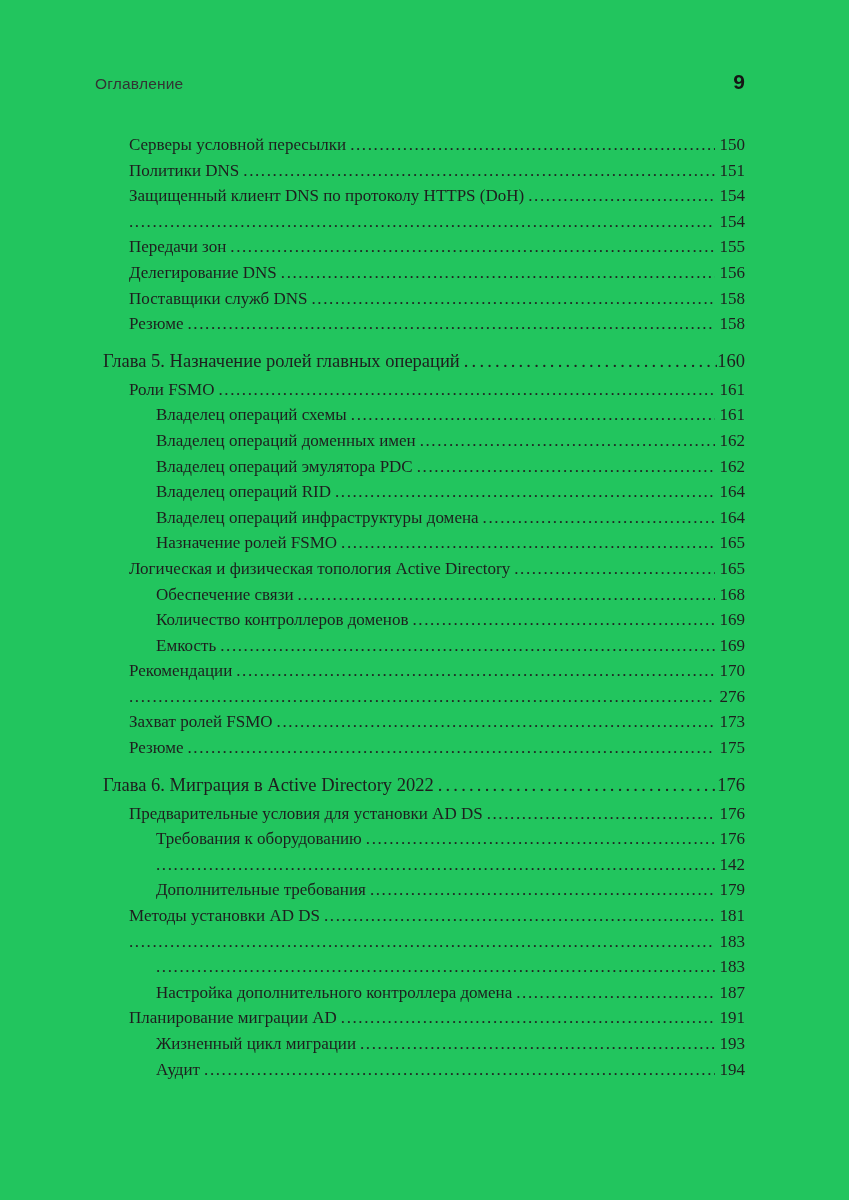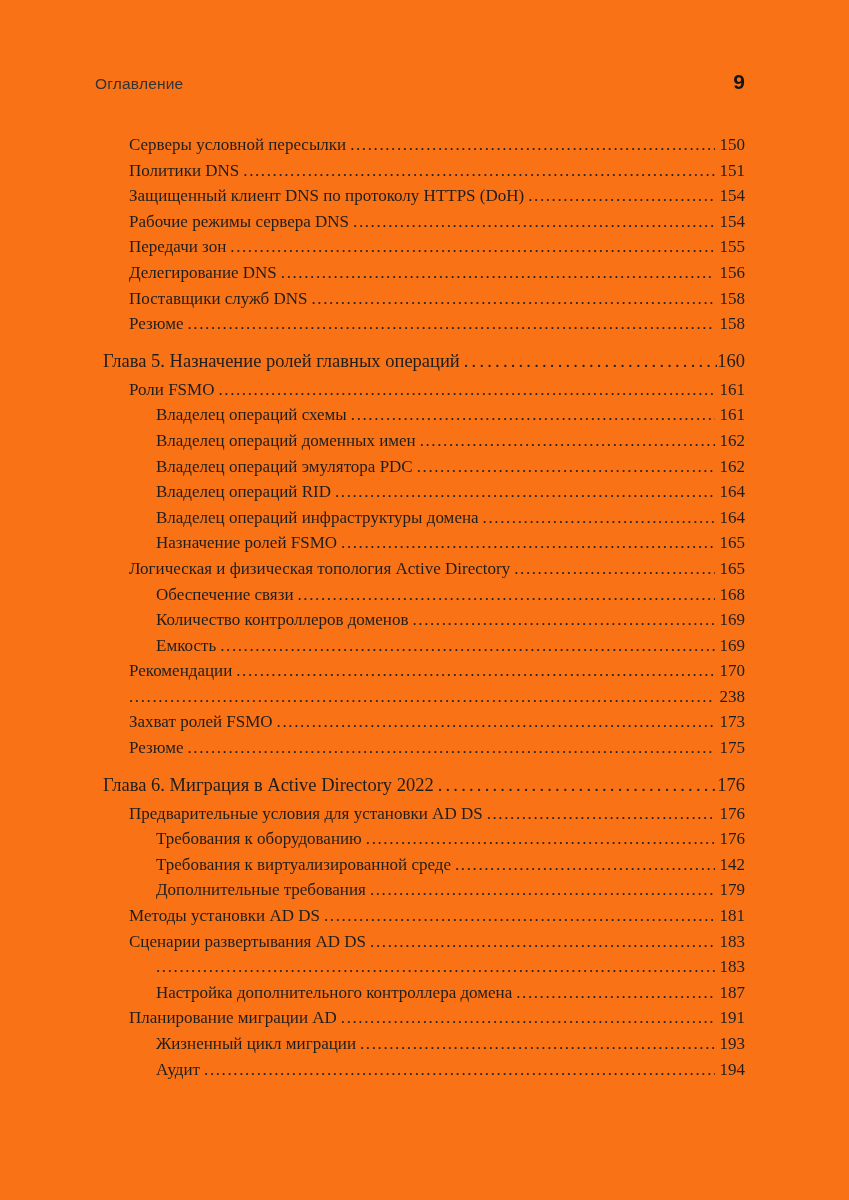--- a/index.html
+++ b/index.html
@@ -6,21 +6,21 @@
   html, body {
     width: 849px; height: 1200px;
     background: #ffffff;
     font-family: "Liberation Serif", serif;
     color: #1e1e1e;
     overflow: hidden;
   }
   .page {
     position: relative;
     width: 849px; height: 1200px;
-    background: #f97316;
+    background: #22c55e;
   }
   
   .running-head {
     position: absolute;
     left: 95px; right: 104px; top: 70px;
     display: flex;
     justify-content: space-between;
     align-items: baseline;
     font-family: "Liberation Sans", sans-serif;
   }
@@ -89,21 +89,20 @@
     <span class="label">Политики DNS</span>
     <span class="dots">................................................................................................................................................................................................................................................................................................................................................................................................................</span>
     <span class="pg">151</span>
   </div>
       <div class="row l1">
     <span class="label">Защищенный клиент DNS по протоколу HTTPS (DoH)</span>
     <span class="dots">................................................................................................................................................................................................................................................................................................................................................................................................................</span>
     <span class="pg">154</span>
   </div>
       <div class="row l1">
-    <span class="label">Рабочие режимы сервера DNS</span>
     <span class="dots">................................................................................................................................................................................................................................................................................................................................................................................................................</span>
     <span class="pg">154</span>
   </div>
       <div class="row l1">
     <span class="label">Передачи зон</span>
     <span class="dots">................................................................................................................................................................................................................................................................................................................................................................................................................</span>
     <span class="pg">155</span>
   </div>
       <div class="row l1">
     <span class="label">Делегирование DNS</span>
@@ -180,21 +179,21 @@
     <span class="dots">................................................................................................................................................................................................................................................................................................................................................................................................................</span>
     <span class="pg">169</span>
   </div>
       <div class="row l1">
     <span class="label">Рекомендации</span>
     <span class="dots">................................................................................................................................................................................................................................................................................................................................................................................................................</span>
     <span class="pg">170</span>
   </div>
       <div class="row l1">
     <span class="dots">................................................................................................................................................................................................................................................................................................................................................................................................................</span>
-    <span class="pg">238</span>
+    <span class="pg">276</span>
   </div>
       <div class="row l1">
     <span class="label">Захват ролей FSMO</span>
     <span class="dots">................................................................................................................................................................................................................................................................................................................................................................................................................</span>
     <span class="pg">173</span>
   </div>
       <div class="row l1">
     <span class="label">Резюме</span>
     <span class="dots">................................................................................................................................................................................................................................................................................................................................................................................................................</span>
     <span class="pg">175</span>
@@ -208,36 +207,34 @@
     <span class="label">Предварительные условия для установки AD DS</span>
     <span class="dots">................................................................................................................................................................................................................................................................................................................................................................................................................</span>
     <span class="pg">176</span>
   </div>
       <div class="row l2">
     <span class="label">Требования к оборудованию</span>
     <span class="dots">................................................................................................................................................................................................................................................................................................................................................................................................................</span>
     <span class="pg">176</span>
   </div>
       <div class="row l2">
-    <span class="label">Требования к виртуализированной среде</span>
     <span class="dots">................................................................................................................................................................................................................................................................................................................................................................................................................</span>
     <span class="pg">142</span>
   </div>
       <div class="row l2">
     <span class="label">Дополнительные требования</span>
     <span class="dots">................................................................................................................................................................................................................................................................................................................................................................................................................</span>
     <span class="pg">179</span>
   </div>
       <div class="row l1">
     <span class="label">Методы установки AD DS</span>
     <span class="dots">................................................................................................................................................................................................................................................................................................................................................................................................................</span>
     <span class="pg">181</span>
   </div>
       <div class="row l1">
-    <span class="label">Сценарии развертывания AD DS</span>
     <span class="dots">................................................................................................................................................................................................................................................................................................................................................................................................................</span>
     <span class="pg">183</span>
   </div>
       <div class="row l2">
     <span class="dots">................................................................................................................................................................................................................................................................................................................................................................................................................</span>
     <span class="pg">183</span>
   </div>
       <div class="row l2">
     <span class="label">Настройка дополнительного контроллера домена</span>
     <span class="dots">................................................................................................................................................................................................................................................................................................................................................................................................................</span>

